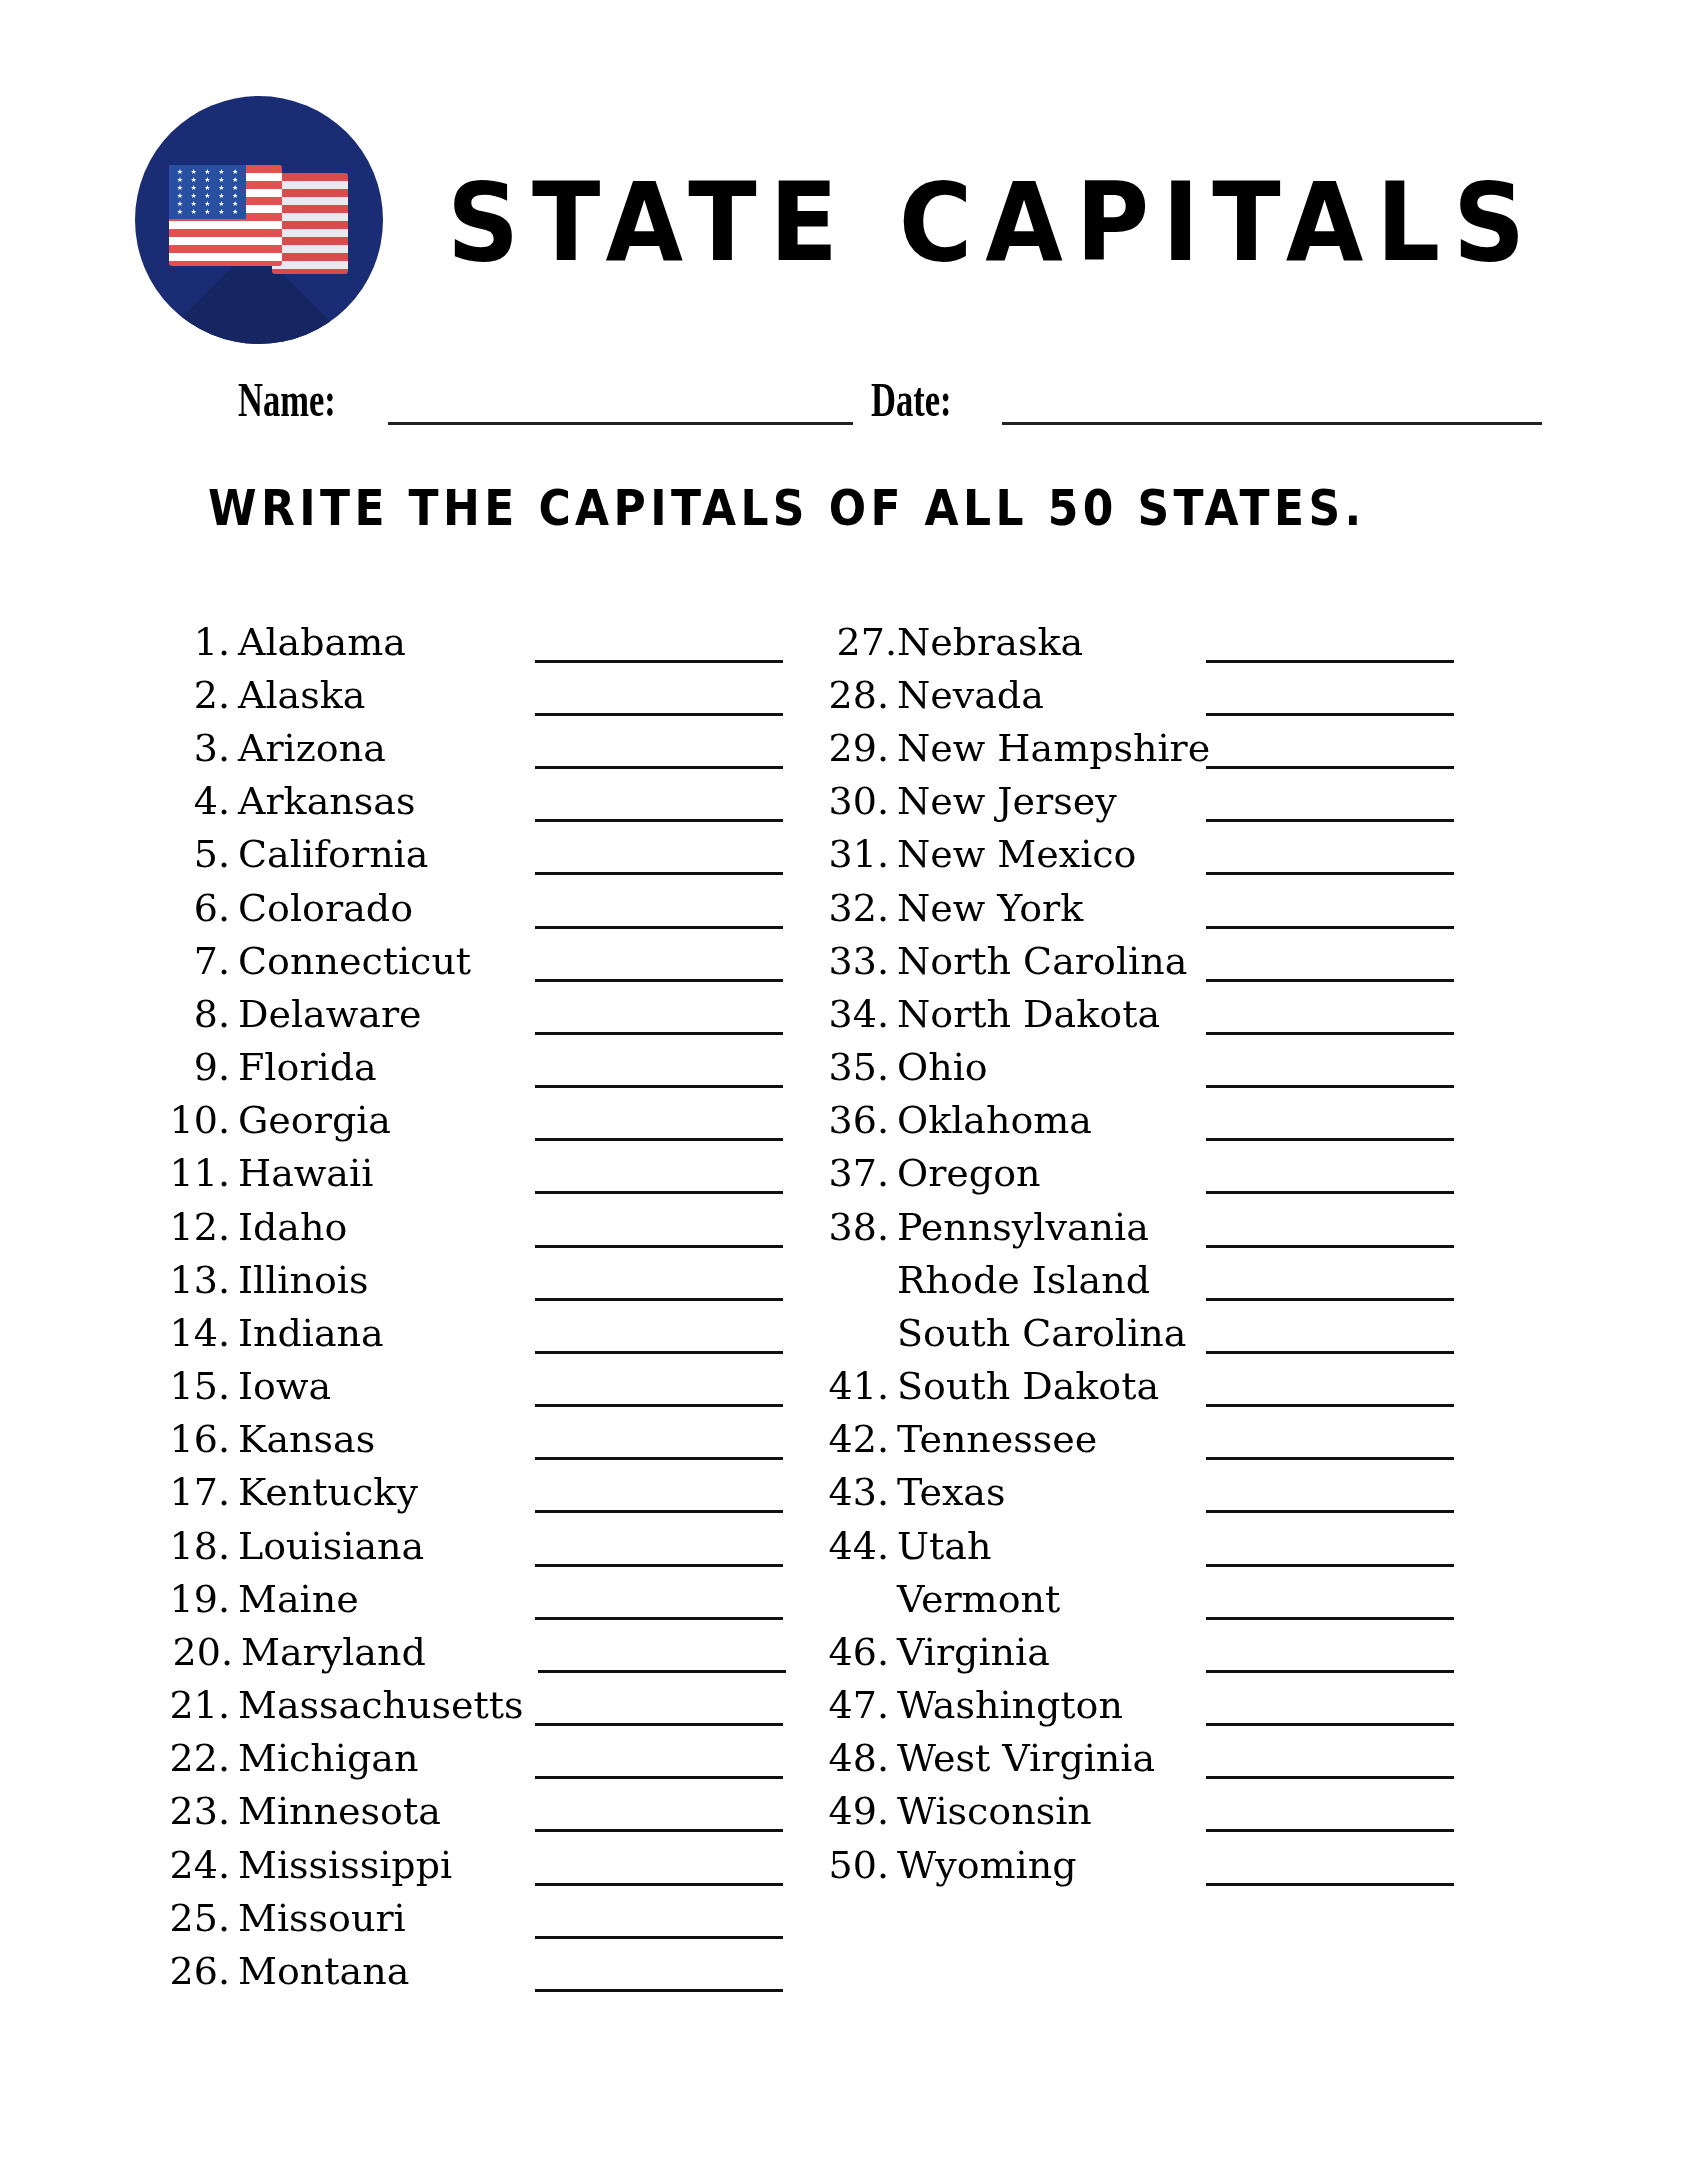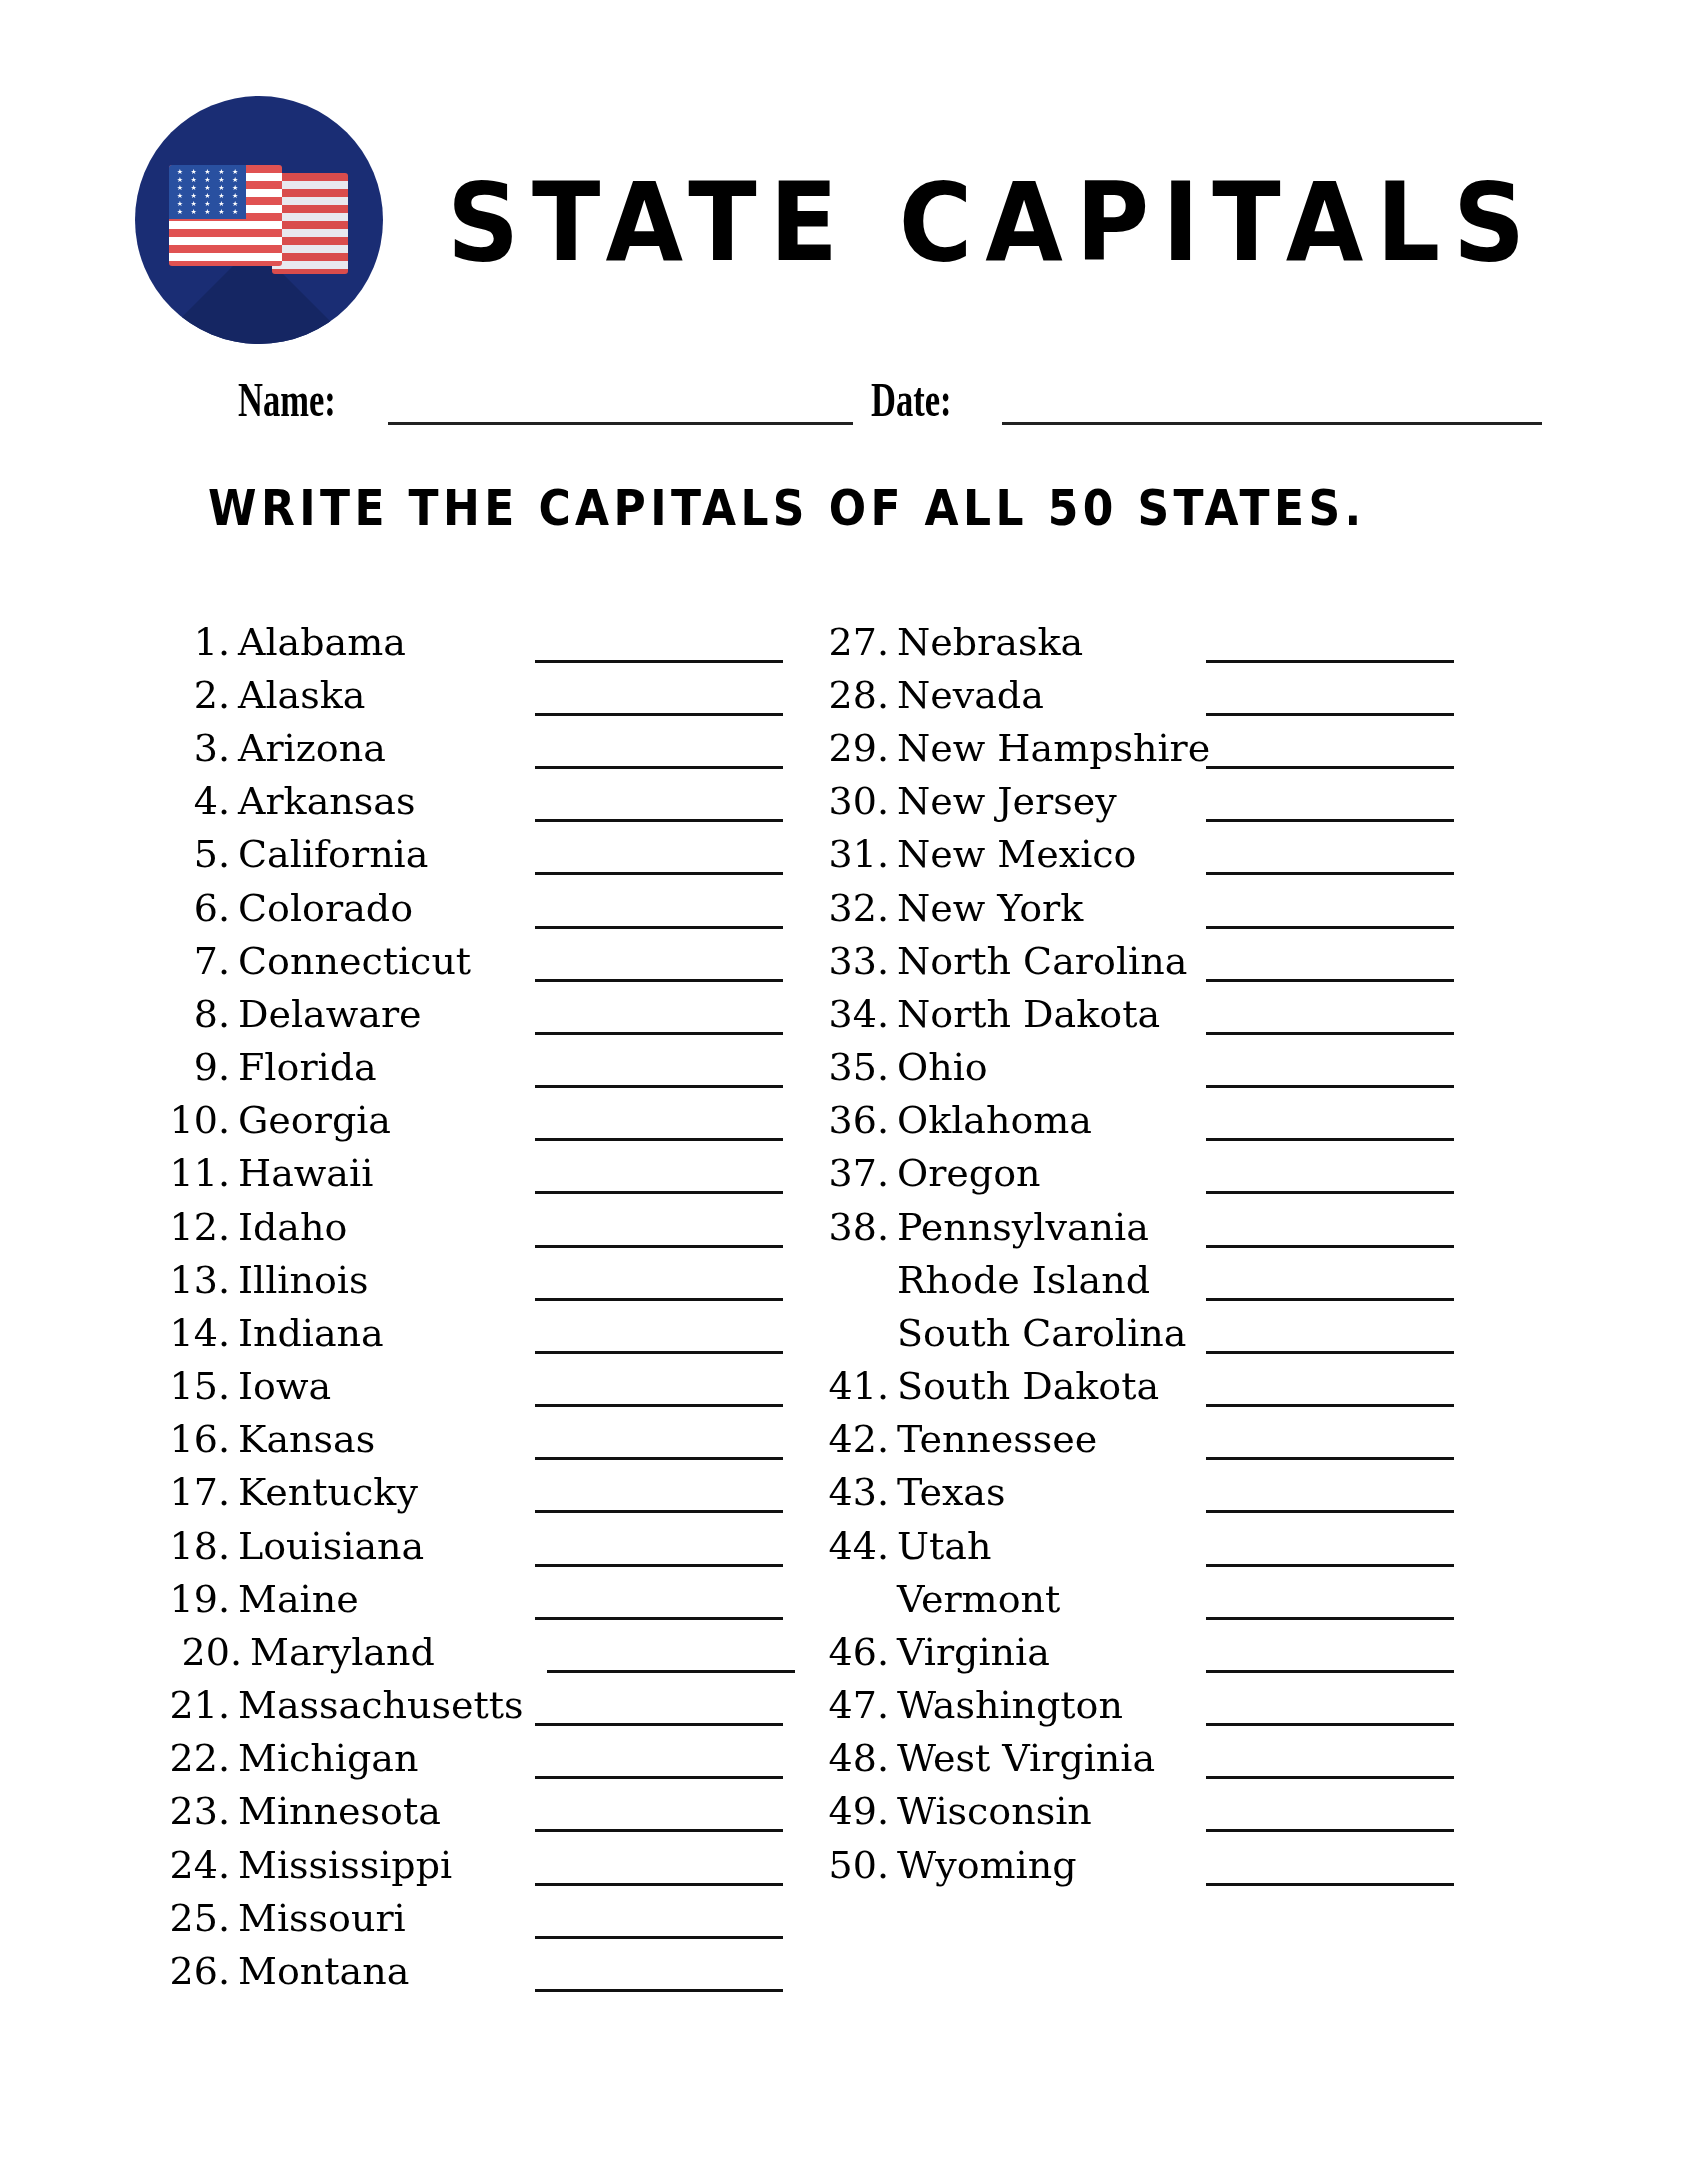--- a/index.html
+++ b/index.html
@@ -200,21 +200,21 @@
       <span class="name" style="left: 238px;">Louisiana</span>
       <div class="ans" style="left: 535px; width: 248px;"></div>
     </div>
     <div class="row" style="left: 0px; top: 1573px; width: 1683px;">
       <div class="num-wrap" style="left: 0px; width: 230px;">
         <span class="num">19.</span>
       </div>
       <span class="name" style="left: 238px;">Maine</span>
       <div class="ans" style="left: 535px; width: 248px;"></div>
     </div>
-    <div class="row" style="left: 12px; top: 1626px; width: 1511px;">
+    <div class="row" style="left: 3px; top: 1626px; width: 1511px;">
       <div class="num-wrap" style="left: 0px; width: 230px;">
         <span class="num">20.</span>
       </div>
       <span class="name" style="left: 238px;">Maryland</span>
       <div class="ans" style="left: 535px; width: 248px;"></div>
     </div>
     <div class="row" style="left: 0px; top: 1679px; width: 1683px;">
       <div class="num-wrap" style="left: 0px; width: 230px;">
         <span class="num">21.</span>
       </div>
@@ -252,21 +252,21 @@
     <div class="row" style="left: 0px; top: 1945px; width: 1683px;">
       <div class="num-wrap" style="left: 0px; width: 230px;">
         <span class="num">26.</span>
       </div>
       <span class="name" style="left: 238px;">Montana</span>
       <div class="ans" style="left: 535px; width: 248px;"></div>
     </div>
   </div>
 <div id="list-right">
     <div class="row" style="left: 0px; top: 616px; width: 1683px;">
-      <div class="num-wrap" style="left: 0px; width: 889px;">
+      <div class="num-wrap" style="left: 8px; width: 889px;">
         <span class="num">27.</span>
       </div>
       <span class="name" style="left: 897px;">Nebraska</span>
       <div class="ans" style="left: 1206px; width: 248px;"></div>
     </div>
     <div class="row" style="left: 0px; top: 669px; width: 1683px;">
       <div class="num-wrap" style="left: 0px; width: 889px;">
         <span class="num">28.</span>
       </div>
       <span class="name" style="left: 897px;">Nevada</span>

